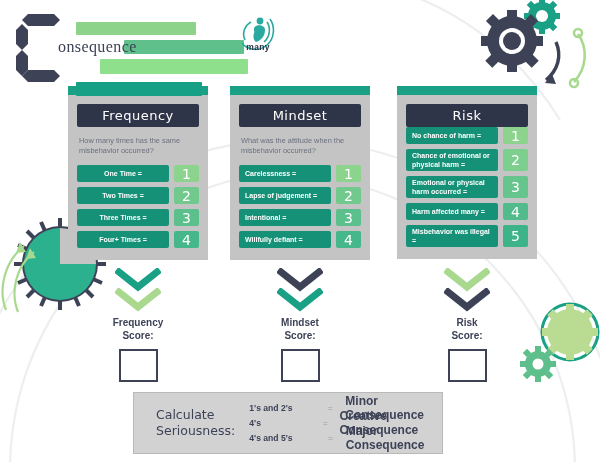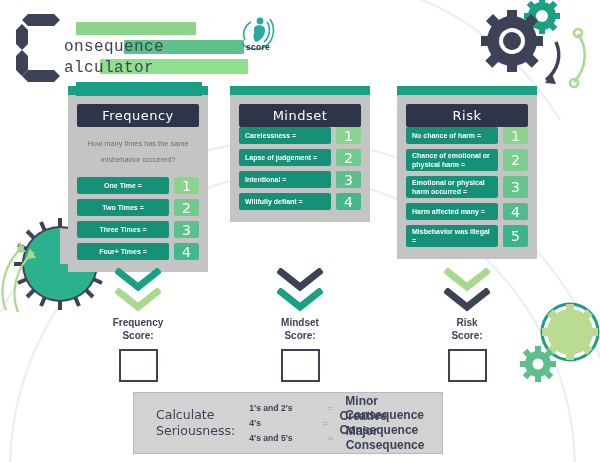--- a/index.html
+++ b/index.html
@@ -15,21 +15,21 @@
   .bgarcs{position:absolute;left:0;top:0;width:600px;height:462px;z-index:0;pointer-events:none;}
 
   
   .title-wrap{position:absolute;left:14px;top:10px;width:250px;height:76px;z-index:3;}
   .bigC{position:absolute;left:0;top:2px;width:46px;height:72px;}
   .tl-bar{position:absolute;border-radius:1px;}
   .tl-bar.b1{left:62px;top:12px;width:120px;height:13px;background:#8ed38a;}
   .tl-bar.b2{left:110px;top:30px;width:120px;height:14px;background:#5fc08c;}
   .tl-bar.b3{left:86px;top:49px;width:148px;height:15px;background:#8ee08c;}
   .tl-bar.b4{left:62px;top:72px;width:126px;height:14px;background:#17a085;}
-  .tword{position:absolute;left:50px;font-family:Liberation Mono, monospace;
+  .tword{position:absolute;left:44px;font-family:Liberation Serif, serif;
          font-size:16px;letter-spacing:.4px;color:#3d4257;font-weight:400;white-space:nowrap;text-align:center;}
   .tword.w1{top:28px;}
   .tword.w2{top:49px;}
 
   
   .imom{position:absolute;left:234px;top:10px;width:48px;height:48px;z-index:4;}
   .imom-text{position:absolute;left:234px;top:42px;width:48px;text-align:center;
              font-size:8.5px;font-weight:bold;letter-spacing:.3px;color:#2b3245;z-index:5;}
 
   
@@ -42,21 +42,21 @@
   .deco-l{left:-4px;top:212px;width:116px;height:106px;}
   .deco-br{left:518px;top:298px;width:84px;height:92px;}
 
   
   .card{position:absolute;top:86px;z-index:2;}
   .card .topbar{height:9px;background:#19a085;}
   .card .body{background:#c4c4c4;padding:9px 9px 12px 9px;}
   .card .hdr{background:#2f3548;height:23px;border-radius:2px;display:flex;
              align-items:center;justify-content:center;}
   .card .hdr span{font-family:"DejaVu Sans", sans-serif;font-size:13px;color:#ffffff;letter-spacing:.5px;}
-  .card .q{margin:9px 2px 9px 2px;text-align:center;font-size:7.4px;line-height:16px;color:#6a6f7e;}
+  .card .q{margin:9px 2px 9px 2px;text-align:left;font-size:7.4px;line-height:10px;color:#6a6f7e;}
   .rowline{display:flex;gap:5px;margin-bottom:5px;}
   .rowline:last-child{margin-bottom:0;}
   .rlabel{flex:1;background:#159178;border-radius:2px;display:flex;align-items:center;
           min-height:17px;padding:2px 6px;box-sizing:border-box;}
   .rlabel span{font-size:7px;font-weight:bold;color:#ffffff;line-height:9px;}
   .rnum{width:25px;border-radius:2px;display:flex;align-items:center;justify-content:center;
         font-family:"DejaVu Sans", sans-serif;font-size:14px;color:#ffffff;}
   .card.freq{left:68px;width:140px;}
   .card.freq .rlabel{justify-content:center;}
   .card.freq .rlabel span{text-align:center;}
@@ -111,34 +111,33 @@
     <svg class="bigC" viewBox="0 0 46 72">
       <g fill="#3d4257">
         <path d="M14 2 h26 l6 6 l-6 6 h-26 l-6 -6 z"></path>
         <path d="M8 12 l6 6 v14 l-6 6 l-6 -6 v-14 z"></path>
         <path d="M8 38 l6 6 v14 l-6 6 l-6 -6 v-14 z"></path>
         <path d="M14 58 h26 l6 6 l-6 6 h-26 l-6 -6 z"></path>
       </g>
     </svg>
 
     <div class="tword w1">onsequence</div>
-    <div class="tword w2">alculator</div>
   </div>
 
   <svg class="imom" viewBox="0 0 48 48">
     <g fill="none" stroke="#2aa9a0" stroke-width="1.6">
       <path d="M36 9 C 41 16, 41 28, 33 35 C 25 42, 13 40, 8 33"></path>
       <path d="M33 12 C 37 18, 36 27, 30 32"></path>
       <path d="M11 30 C 8 24, 10 16, 17 12"></path>
     </g>
     <circle cx="26" cy="11" r="3.4" fill="#2aa9a0"></circle>
     <path d="M20 19 C 20 14, 31 14, 31 20 C 31 27, 26 31, 22 32 C 18 29, 20 24, 20 19 Z" fill="#2aa9a0"></path>
     <circle cx="18" cy="22" r="2.4" fill="#ffffff"></circle>
   </svg>
-  <div class="imom-text">score</div>
+  <div class="imom-text">many</div>
 
 
   <svg class="deco deco-tr" viewBox="0 0 132 96">
     <g fill="#19a085">
       <circle cx="72" cy="20" r="14"></circle>
       <g>
         <rect x="69" y="2" width="6" height="7"></rect>
           <rect x="69" y="31" width="6" height="7"></rect>
         <rect x="54" y="17" width="7" height="6"></rect>
           <rect x="83" y="17" width="7" height="6"></rect>
@@ -264,20 +263,21 @@
       </div>
     </div>
   </div>
 
   <div class="card mind">
     <div class="topbar"></div>
     <div class="body">
       <div class="hdr">
         <span>Mindset</span>
       </div>
+      <div class="q">What was the attitude when the misbehavior occurred?</div>
 
       <div class="rowline">
         <div class="rlabel">
           <span>Carelessness =</span>
         </div>
         <div class="rnum" style="background:#8cd48e">1</div>
       </div>
       <div class="rowline">
         <div class="rlabel">
           <span>Lapse of judgement =</span>

